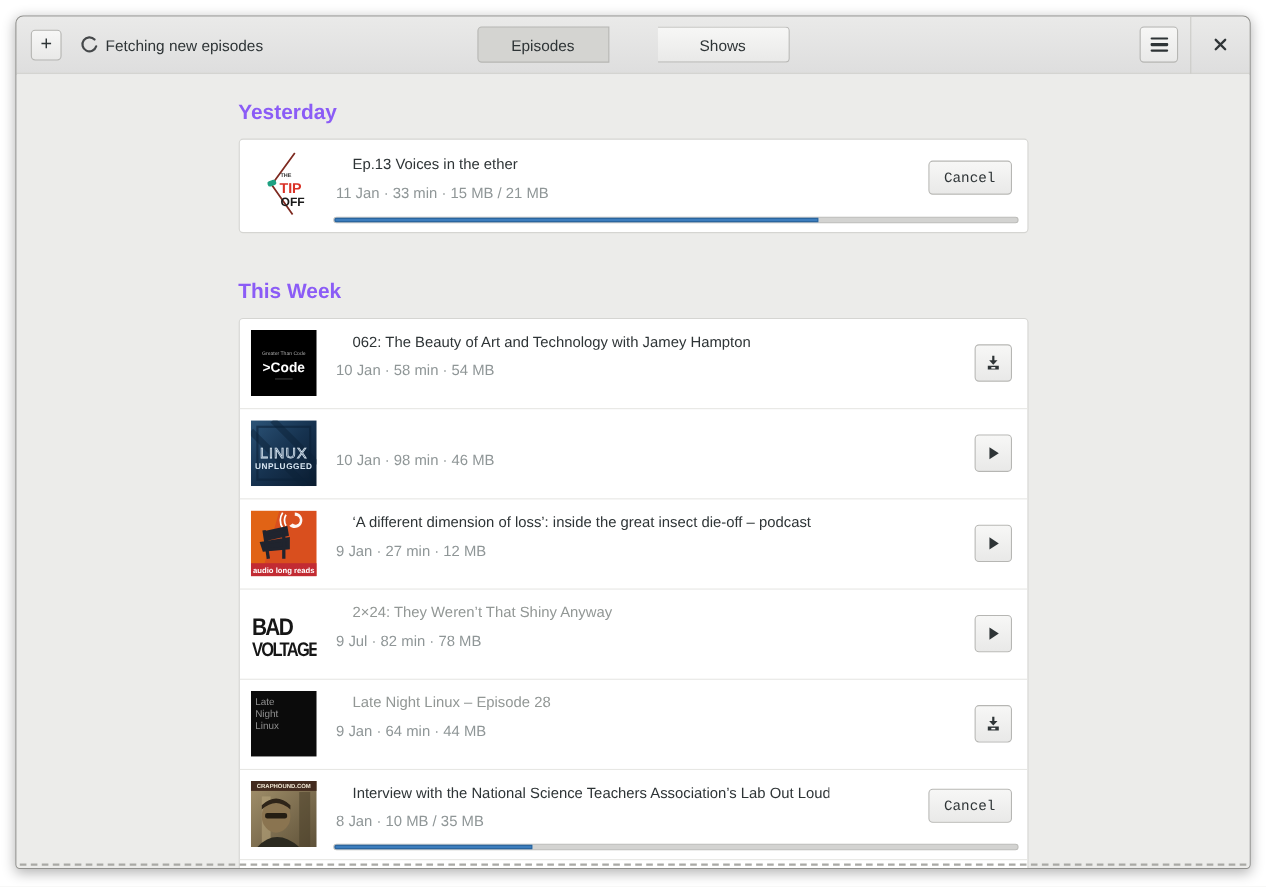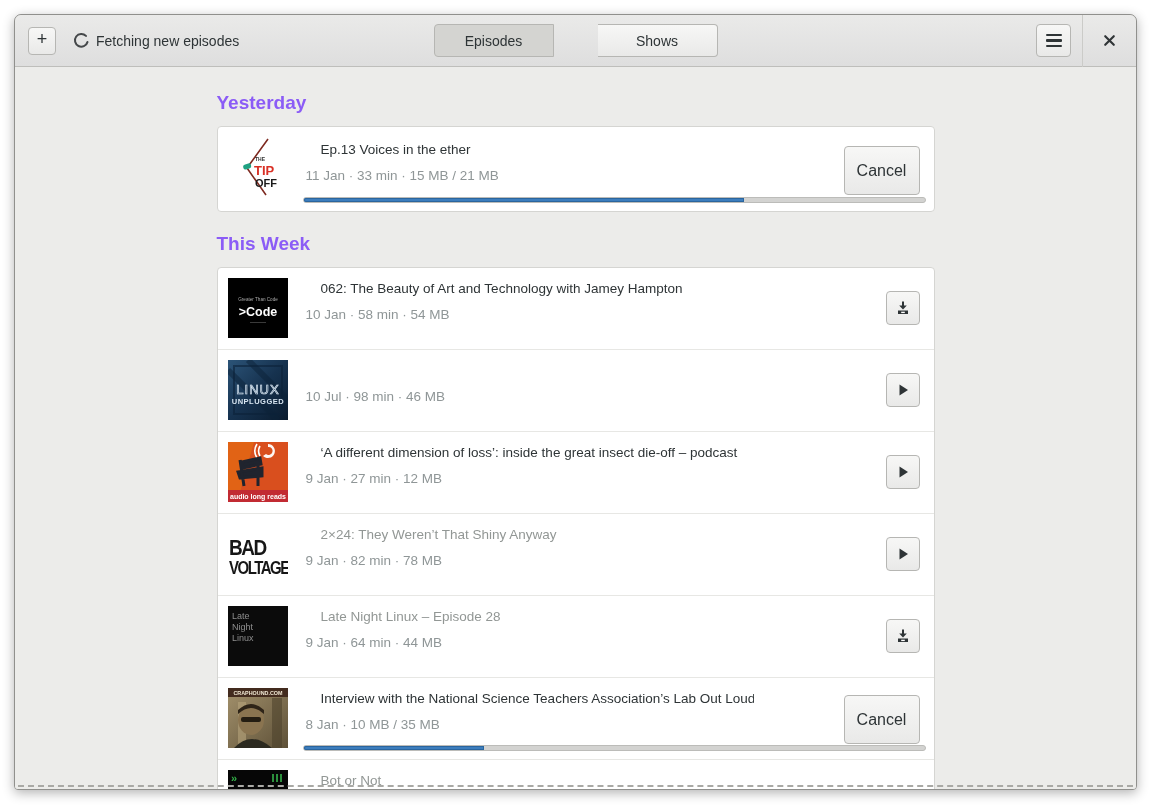--- a/index.html
+++ b/index.html
@@ -52,21 +52,21 @@
   }
   
   .content{
     position:absolute;top:53px;left:0;right:0;bottom:0;
     background:#ececea;overflow:hidden;
   }
   .column{width:718px;margin:0 auto;padding-top:22px;}
   .section-title{
     font-size:19px;font-weight:700;color:#8b5cf6;margin:0 0 10px 0;line-height:26px;
   }
-  .section-title.second{margin-top:19px;}
+  .section-title.second{margin-top:41px;}
   .frame{
     background:#ffffff;border:1px solid #d5d5d2;border-radius:4px;
   }
   .row{position:relative;height:81px;}
   #frame-0 .row{height:84px;}
   .row + .row{border-top:1px solid #e7e7e4;}
   .cover{
     position:absolute;left:10px;top:10px;width:60px;height:60px;overflow:hidden;
   }
   .cover svg{display:block;}
@@ -84,21 +84,21 @@
   .progress{
     display:none;position:absolute;left:85px;right:8px;bottom:8px;height:6px;
     background:#d3d3d1;border:1px solid #bcbcb9;border-radius:3px;box-sizing:border-box;
   }
   .row.downloading .progress{display:block;}
   .progress .fill{
     height:100%;background:#3c7dbd;border-radius:3px 0 0 3px;
     box-shadow:inset 0 0 0 1px #2a659e;
   }
   .action{position:absolute;right:14px;}
-  .action.cancel{top:17px;width:76px;height:49px;font-size:16px;padding:0;}
+  .action.cancel{top:17px;width:76px;height:31px;font-size:13px;padding:0;font-family:Liberation Mono, monospace;}
   #frame-0 .action.cancel{top:19px;}
   .action.icon-btn{top:23px;width:34px;height:34px;padding:0;}
   .undershoot{
     position:absolute;left:3px;right:3px;bottom:2px;height:0;
     border-top:2px dashed #a9a9a5;z-index:6;
   }
 </style>
 </head>
 <body>
 
@@ -193,21 +193,21 @@
                     <stop offset="1" stop-color="#0a1b2e"></stop>
       </linearGradient>
                 </defs>
       <rect width="60" height="60" fill="url(#lug)"></rect>
       <path d="M0 10 L50 60 M20 0 L60 40" stroke="#0c2238" stroke-width="6" opacity="0.5"></path>
       <rect x="6" y="6" width="48" height="48" fill="none" stroke="#0c2238" stroke-width="2" opacity="0.6"></rect>
       <text x="30" y="34" font-size="13" fill="none" stroke="#d8e6f2" stroke-width="0.7" text-anchor="middle" letter-spacing="1">LINUX</text>
       <text x="30" y="44" font-size="7.5" font-weight="800" fill="#d8e6f2" text-anchor="middle" letter-spacing="0.5">UNPLUGGED</text>
               </svg>
             </div>
-    <div class="meta">10 Jul · 98 min · 46 MB</div>
+    <div class="meta">10 Jan · 98 min · 46 MB</div>
 
     <button class="gtk-btn action icon-btn">
               <svg width="16" height="16" viewBox="0 0 16 16">
   <path d="M4.5 2.5 L13 8 L4.5 13.5 Z" fill="#2e3436"></path>
               </svg>
             </button>
   </div>
           <div class="row">
     <div class="cover">
               <svg width="60" height="60" viewBox="0 0 60 60">
@@ -231,21 +231,21 @@
   </div>
           <div class="row">
     <div class="cover">
               <svg width="60" height="60" viewBox="0 0 60 60">
       <rect width="60" height="60" fill="#ffffff"></rect>
       <text x="1" y="27" font-size="19" font-weight="900" fill="#161616" letter-spacing="-1.5" font-family="'Liberation Sans',sans-serif" transform="scale(1,1.15)">BAD</text>
       <text x="1" y="42" font-size="15" font-weight="900" fill="#161616" letter-spacing="-1.5" font-family="'Liberation Sans',sans-serif" transform="scale(1,1.2)">VOLTAGE</text>
               </svg>
             </div>
     <div class="title played">2×24: They Weren’t That Shiny Anyway</div>
-    <div class="meta">9 Jan · 82 min · 78 MB</div>
+    <div class="meta">9 Jul · 82 min · 78 MB</div>
 
     <button class="gtk-btn action icon-btn">
               <svg width="16" height="16" viewBox="0 0 16 16">
   <path d="M4.5 2.5 L13 8 L4.5 13.5 Z" fill="#2e3436"></path>
               </svg>
             </button>
   </div>
           <div class="row">
     <div class="cover">
               <svg width="60" height="60" viewBox="0 0 60 60">

